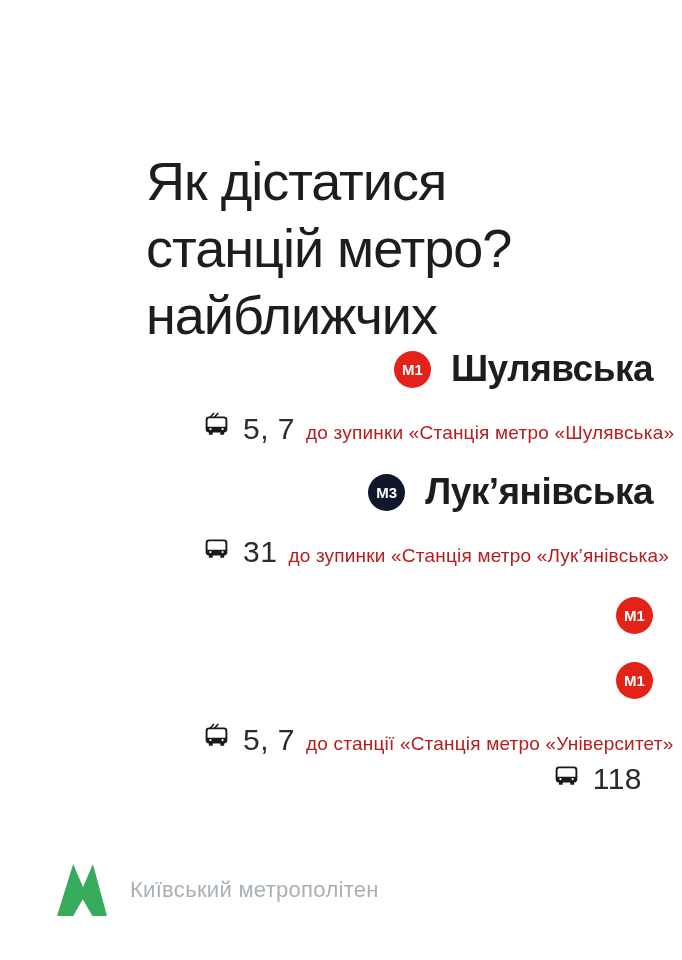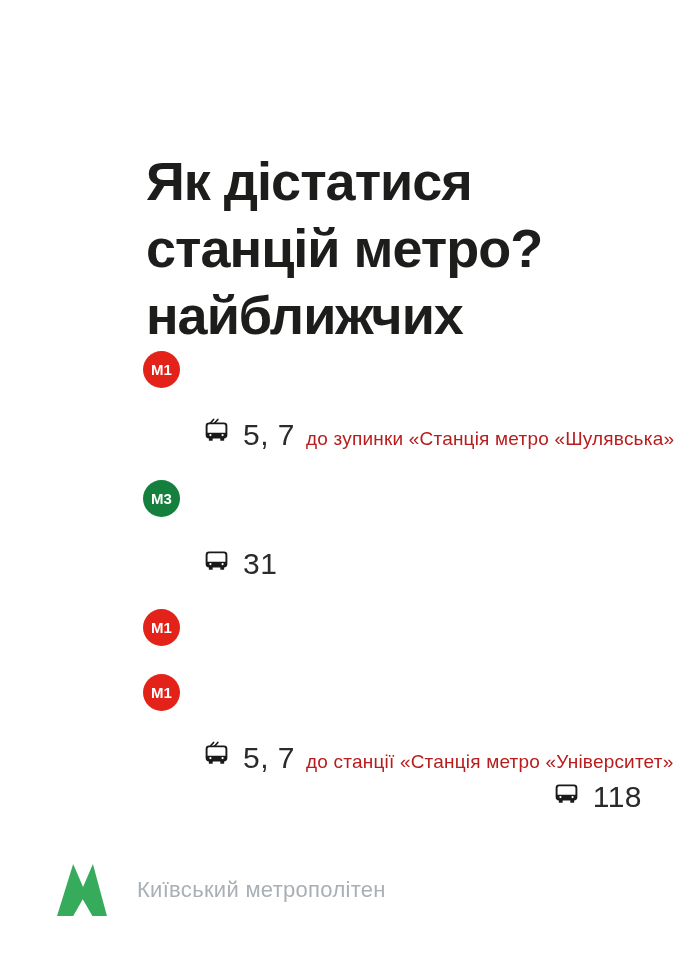--- a/index.html
+++ b/index.html
@@ -12,37 +12,38 @@
     font-family: "Liberation Sans", sans-serif;
     color: #1d1d1b;
     overflow: hidden;
   }
   .title {
     position: absolute;
     left: 146px;
     top: 112px;
     font-size: 54px;
     line-height: 67px;
-    font-weight: 700;
+    font-weight: 400;
     letter-spacing: -1px;
     color: #1d1d1b;
   }
   .title span { display: block; }
   .stations {
     position: absolute;
     left: 143px;
     top: 350px;
     width: 510px;
   }
   .station { margin-bottom: 27px; }
   .station-header {
     display: flex;
     align-items: center;
     gap: 20px;
     height: 38px;
+    justify-content: flex-end;
   }
   .badge {
     flex: 0 0 auto;
     width: 37px;
     height: 37px;
     border-radius: 50%;
     color: #ffffff;
     font-size: 15px;
     font-weight: 700;
     display: flex;
@@ -52,21 +53,21 @@
   .station-name {
     font-size: 37px;
     font-weight: 700;
     letter-spacing: -0.5px;
     white-space: nowrap;
   }
   .route {
     display: flex;
     align-items: baseline;
     margin-left: 60px;
-    margin-top: 30px;
+    margin-top: 24px;
     white-space: nowrap;
   }
   .route + .route { margin-top: 5px; justify-content: flex-end; }
   .route-icon {
     display: inline-flex;
     margin-right: 13px;
     color: #1a1a1a;
   }
   .route-icon svg { display: inline; }
   .route-numbers {
@@ -80,21 +81,21 @@
     font-size: 19px;
     color: #b91c1c;
     letter-spacing: 0.2px;
   }
   .footer {
     position: absolute;
     left: 56px;
     top: 864px;
     display: flex;
     align-items: center;
-    gap: 29px;
+    gap: 22px;
   }
   .metro-logo svg { width: 52px; height: 52px; display: block; }
   .footer-text {
     font-size: 22px;
     color: #a9b0b5;
     letter-spacing: 0.3px;
   }
 </style>
 </head>
 <body>
@@ -105,20 +106,21 @@
     <span>Як дістатися</span>
     <span>станцій метро?</span>
     <span>найближчих</span>
   </h1>
 
   <div class="stations">
 
     <div class="station">
       <div class="station-header">
         <div class="badge" style="background-color: rgb(227, 34, 25);">М1</div>
+        <div class="station-name">Шулявська</div>
       </div>
       <div class="route">
         <span class="route-icon">
           <svg width="27" height="27" viewBox="0 0 24 24" fill="none" stroke="currentColor">
             <path d="M6.6 4.4 9.4 1.3" stroke-width="1.5" stroke-linecap="round"></path>
             <path d="M10.4 4.4 13.2 1.3" stroke-width="1.5" stroke-linecap="round"></path>
             <rect x="3.2" y="4.8" width="17.6" height="12.6" rx="2.2" stroke-width="1.7"></rect>
             <path d="M3.2 13.1h17.6v2.1a2.2 2.2 0 0 1-2.2 2.2H5.4a2.2 2.2 0 0 1-2.2-2.2z" fill="currentColor" stroke="none"></path>
             <circle cx="6.6" cy="15.2" r="1" fill="#ffffff" stroke="none"></circle>
             <circle cx="17.4" cy="15.2" r="1" fill="#ffffff" stroke="none"></circle>
@@ -126,34 +128,36 @@
             <rect x="15.4" y="17.6" width="3.4" height="2.6" fill="currentColor" stroke="none"></rect>
           </svg>
         </span>
         <span class="route-numbers">5, 7</span>
         <span class="route-note">до зупинки «Станція метро «Шулявська»</span>
       </div>
     </div>
 
     <div class="station">
       <div class="station-header">
-        <div class="badge" style="background-color: #15803d;">М3</div>
+        <div class="badge" style="background-color: #0f172a;">М3</div>
+        <div class="station-name">Лук’янівська</div>
       </div>
       <div class="route">
         <span class="route-icon">
           <svg width="27" height="27" viewBox="0 0 24 24" fill="none" stroke="currentColor">
             <rect x="3.2" y="4.8" width="17.6" height="12.6" rx="2.2" stroke-width="1.7"></rect>
             <path d="M3.2 13.1h17.6v2.1a2.2 2.2 0 0 1-2.2 2.2H5.4a2.2 2.2 0 0 1-2.2-2.2z" fill="currentColor" stroke="none"></path>
             <circle cx="6.6" cy="15.2" r="1" fill="#ffffff" stroke="none"></circle>
             <circle cx="17.4" cy="15.2" r="1" fill="#ffffff" stroke="none"></circle>
             <rect x="5.2" y="17.6" width="3.4" height="2.6" fill="currentColor" stroke="none"></rect>
             <rect x="15.4" y="17.6" width="3.4" height="2.6" fill="currentColor" stroke="none"></rect>
           </svg>
         </span>
         <span class="route-numbers">31</span>
+        <span class="route-note">до зупинки «Станція метро «Лук’янівська»</span>
       </div>
     </div>
 
     <div class="station">
       <div class="station-header">
         <div class="badge" style="background-color: rgb(227, 34, 25);">М1</div>
       </div>
     </div>
 
     <div class="station">

